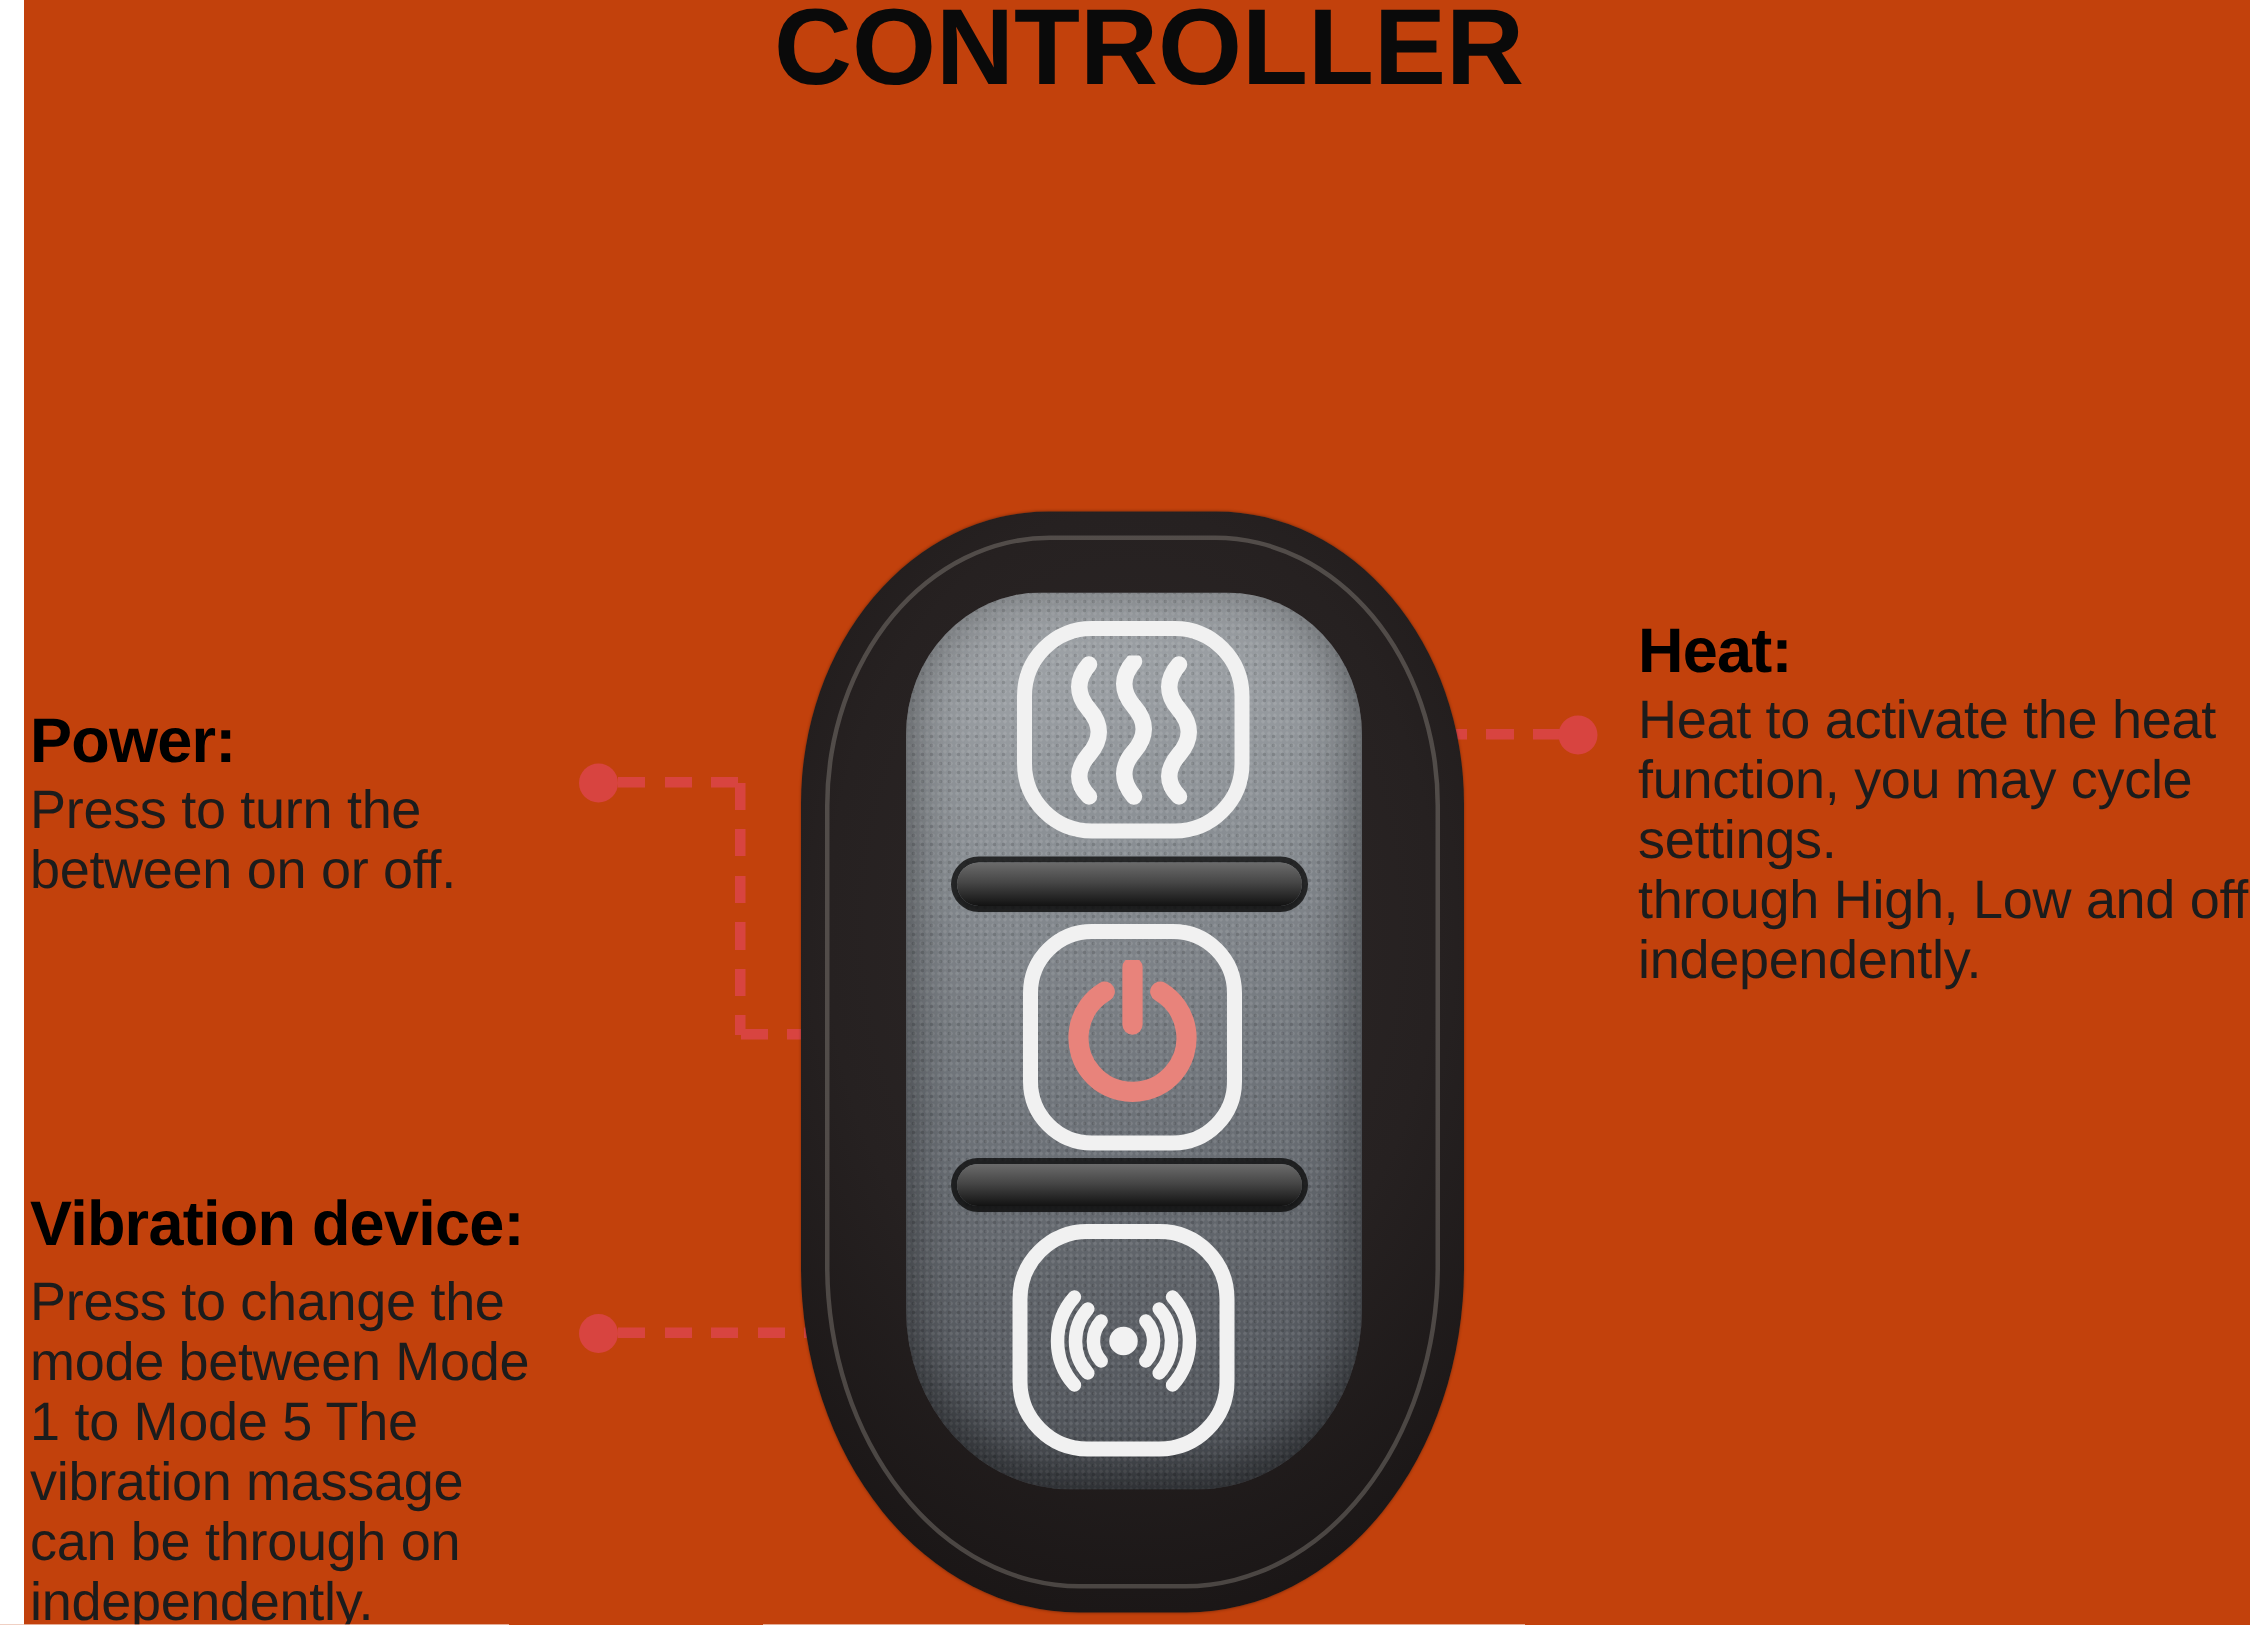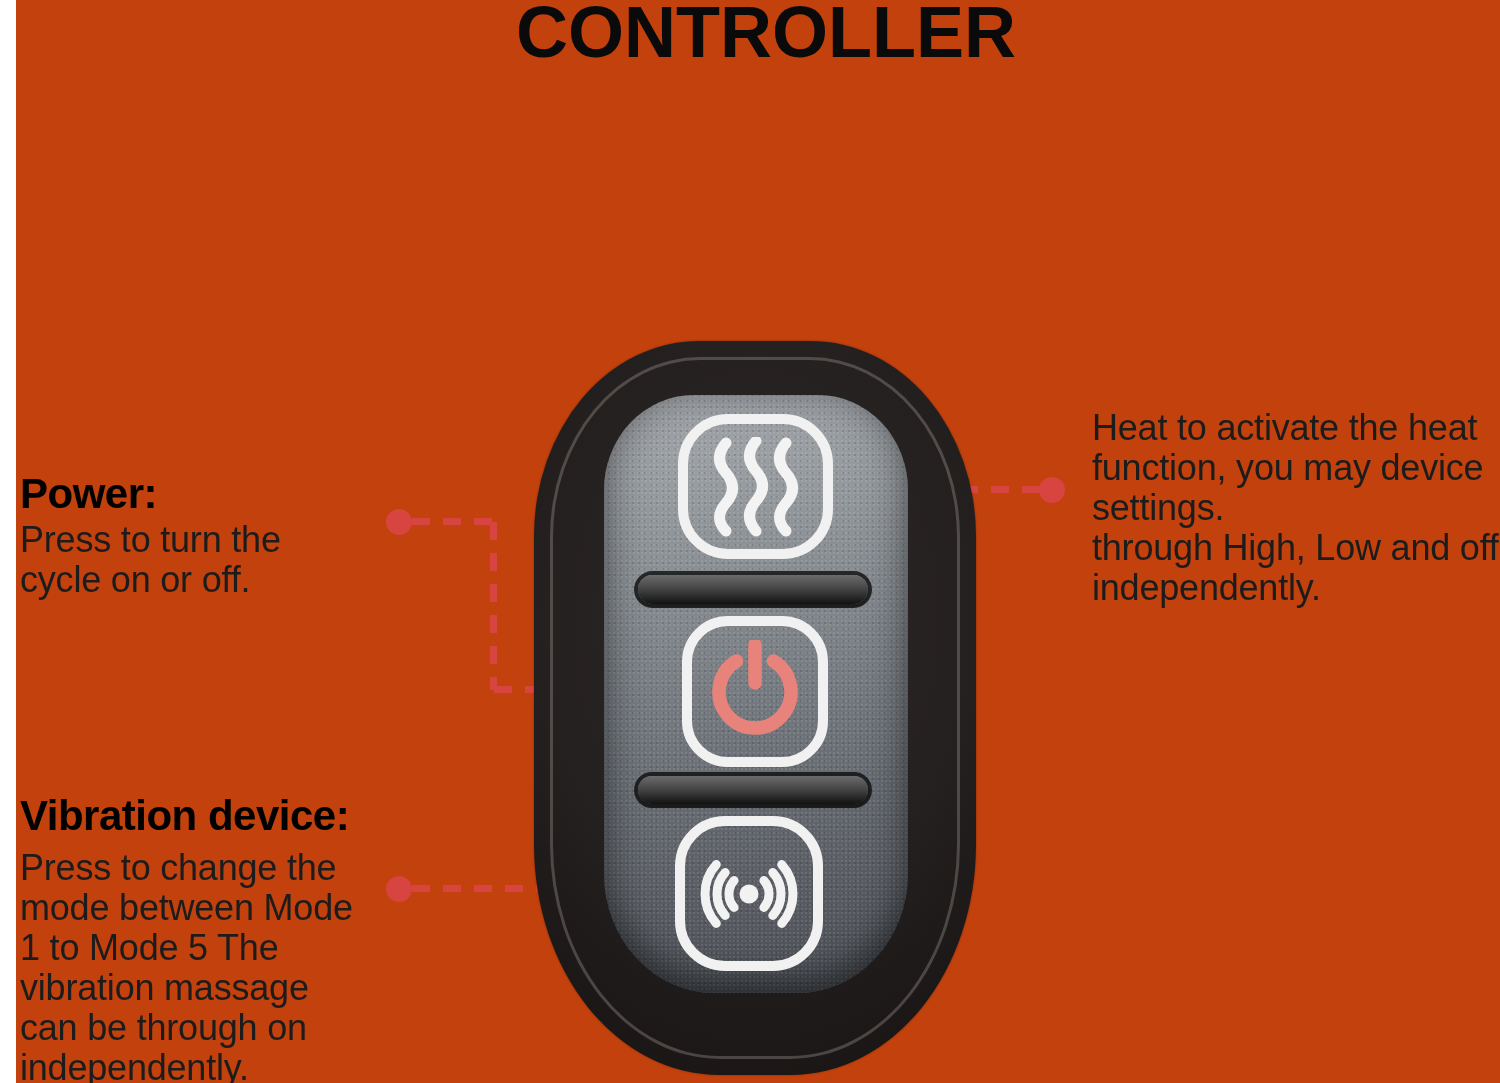--- a/index.html
+++ b/index.html
@@ -75,36 +75,37 @@
 </head>
 <body>
 
 <div id="canvas">
 
   <div class="page-title">CONTROLLER</div>
 
   <div class="block" id="power-block">
     <div class="hd">Power:</div>
     <div class="bl">Press to turn the</div>
-    <div class="bl">cycle on or off.</div>
+    <div class="bl">between on or off.</div>
   </div>
 
   <div class="block" id="vibration-block">
     <div class="hd">Vibration device:</div>
     <div class="bl">Press to change the</div>
     <div class="bl">mode between Mode</div>
     <div class="bl">1 to Mode 5 The</div>
     <div class="bl">vibration massage</div>
     <div class="bl">can be through on</div>
     <div class="bl">independently.</div>
   </div>
 
   <div class="block" id="heat-block">
+    <div class="hd">Heat:</div>
     <div class="bl">Heat to activate the heat</div>
-    <div class="bl">function, you may device</div>
+    <div class="bl">function, you may cycle</div>
     <div class="bl">settings.</div>
     <div class="bl">through High, Low and off</div>
     <div class="bl">independently.</div>
   </div>
 
   <div class="dot" id="power-dot"></div>
   <div class="dash-h" id="power-line-1"></div>
   <div class="dash-v" id="power-line-v"></div>
   <div class="dash-h" id="power-line-2"></div>
   <div class="dash-h" id="heat-line"></div>

